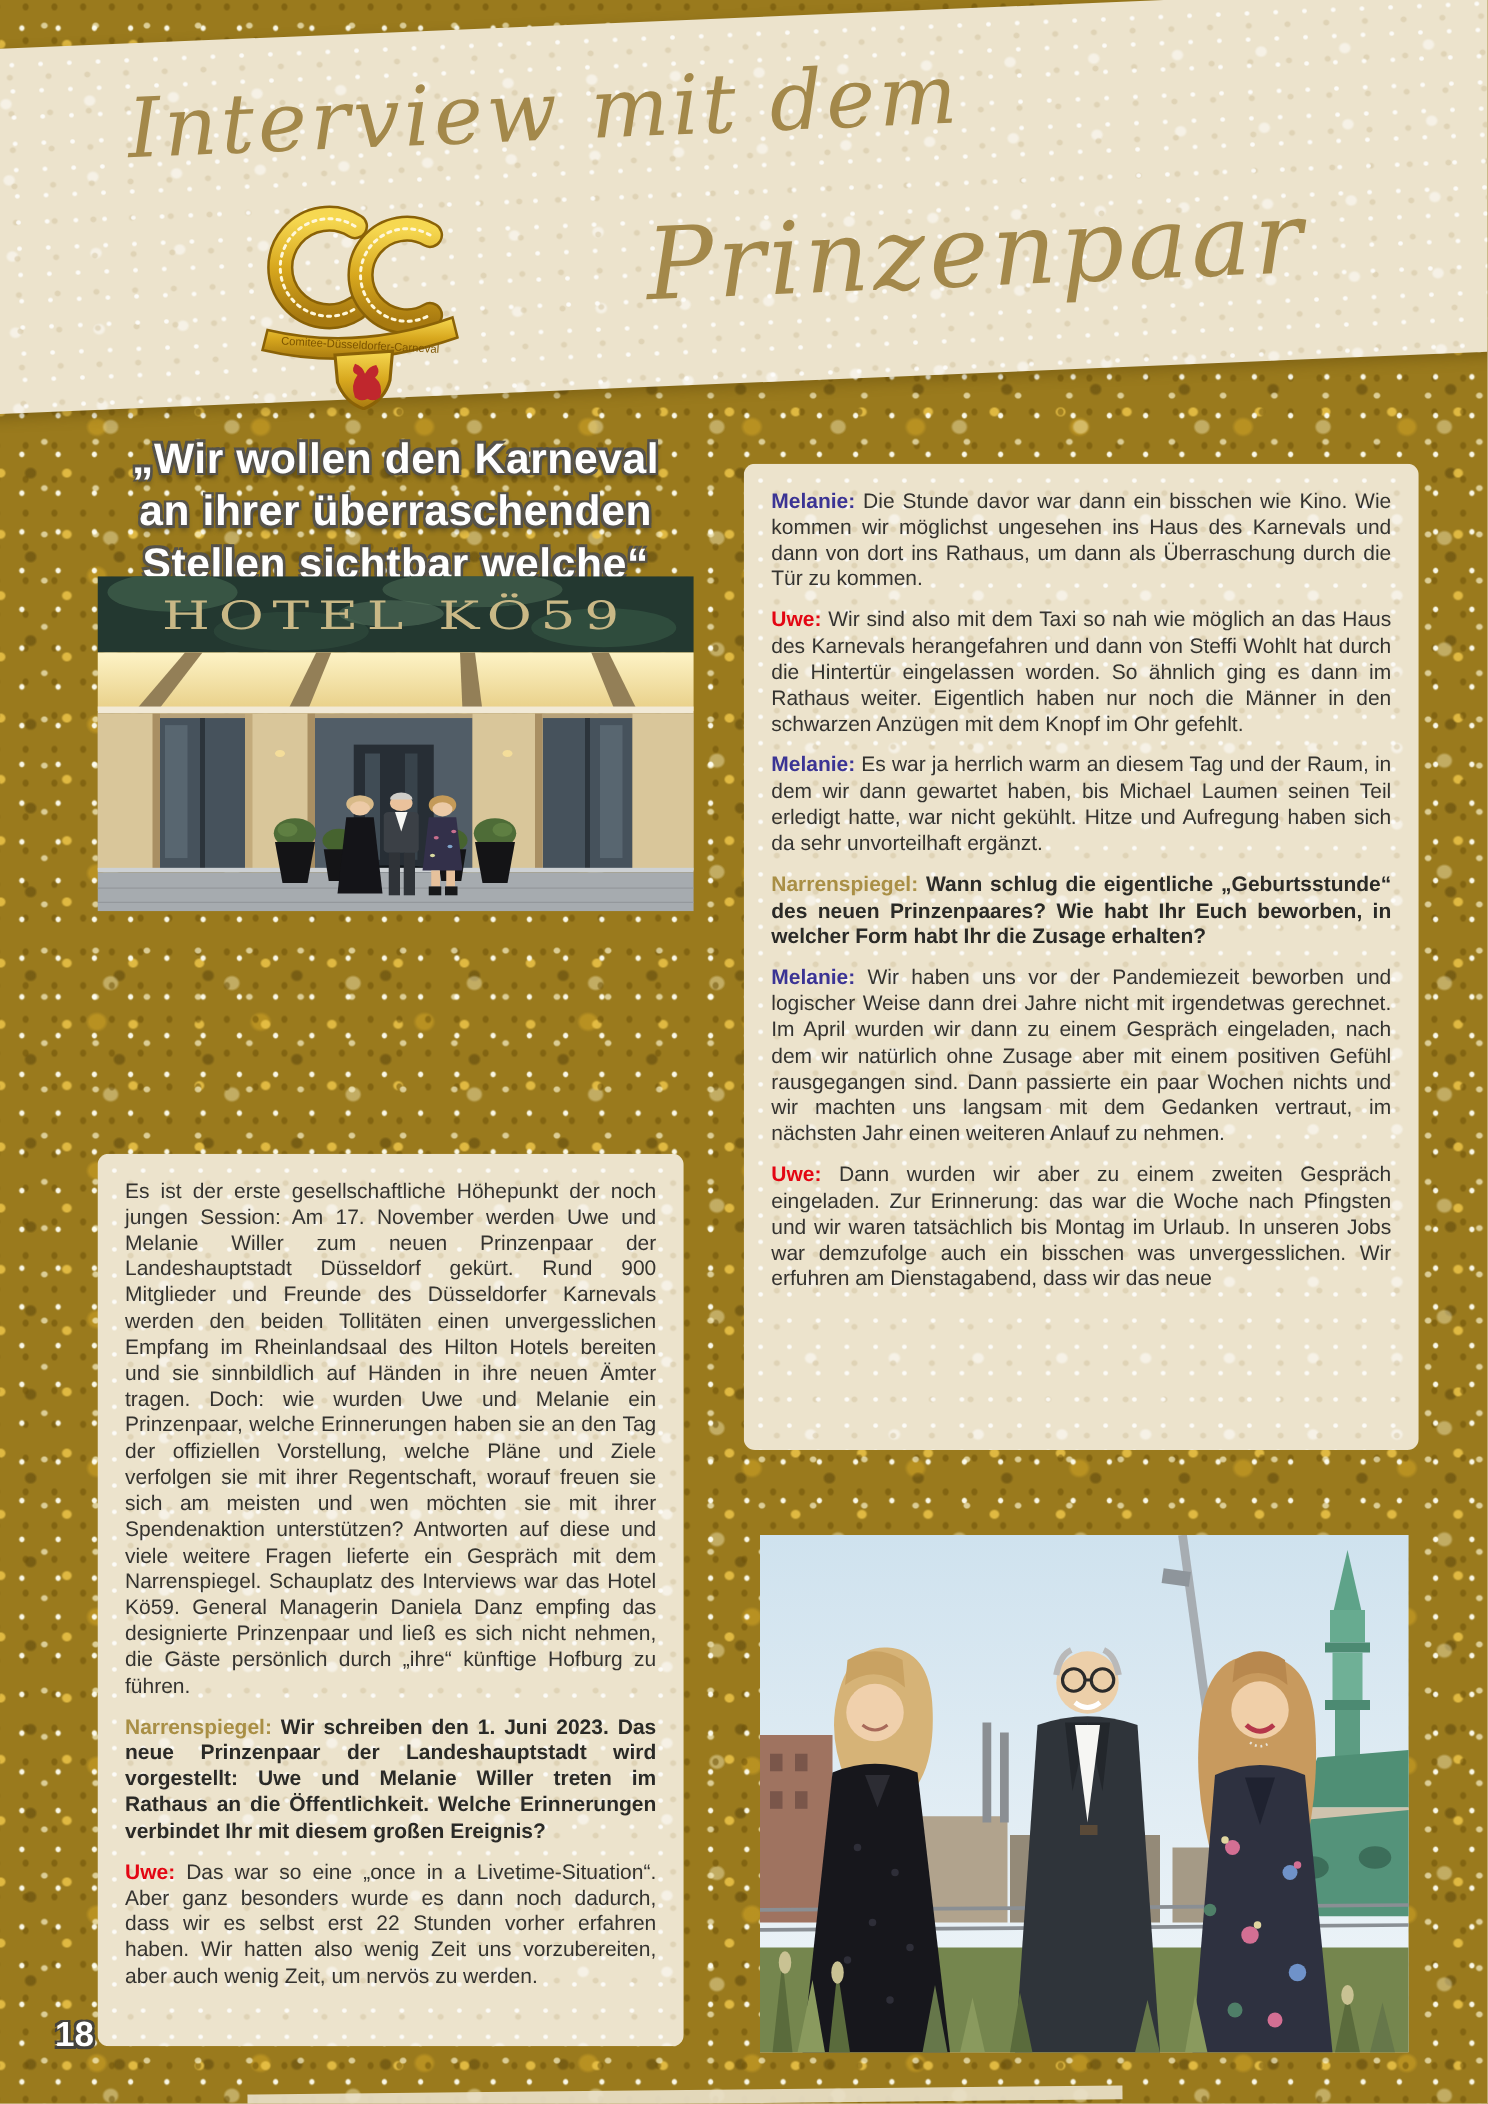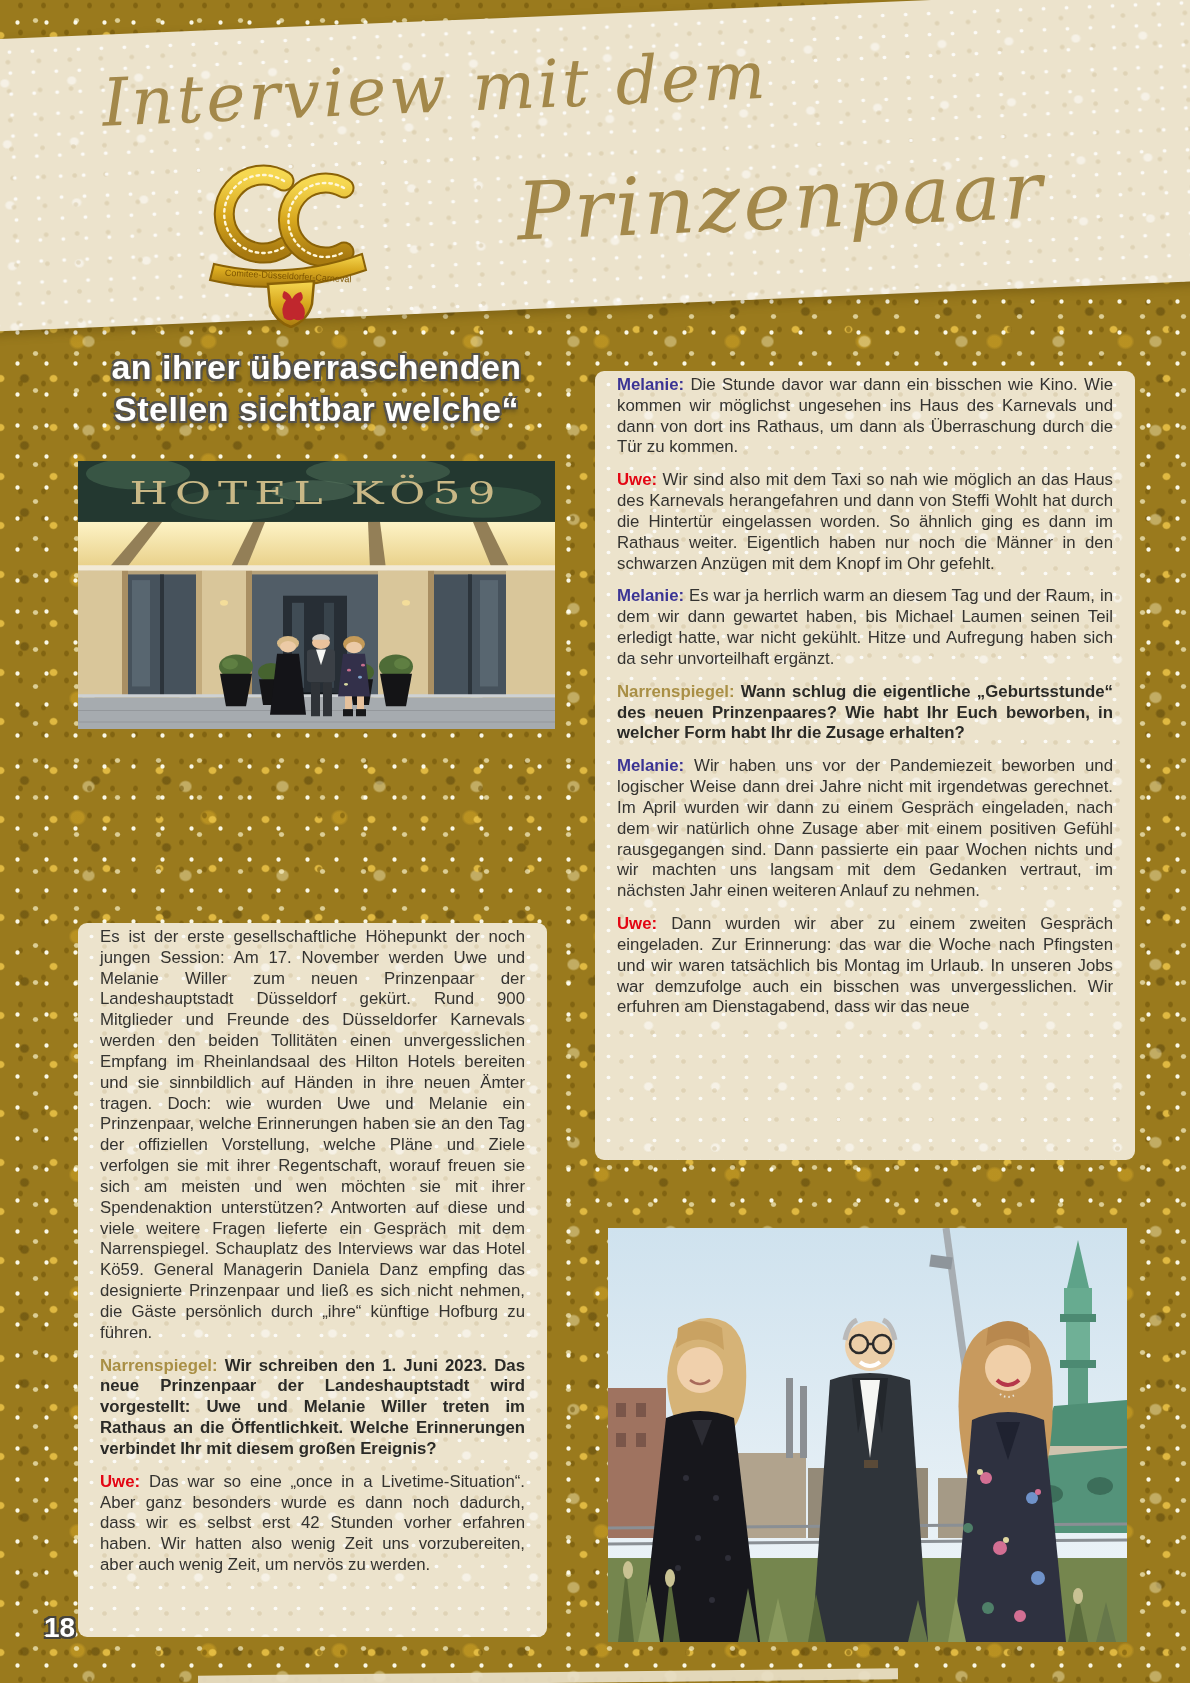--- a/index.html
+++ b/index.html
@@ -47,21 +47,21 @@
     text-shadow:-2px -2px 0 #55524a,2px -2px 0 #55524a,-2px 2px 0 #55524a,2px 2px 0 #55524a,0 4px 4px rgba(35,33,28,.55);
   }
   
   .hotel-photo{position:absolute;left:78px;top:461px;width:477px;height:268px;}
   .bottom-photo{position:absolute;left:608px;top:1228px;width:519px;height:414px;}
   .hotel-photo svg,.bottom-photo svg{display:block;width:100%;height:100%;}
   
   .textbox{
     position:absolute;border-radius:9px;overflow:hidden;
     color:#343330;font-size:16.8px;line-height:1.24;text-align:justify;
-    padding:4px 22px;box-sizing:border-box;
+    padding:20px 22px;box-sizing:border-box;
   }
   .left-box{left:78px;top:923px;width:469px;height:714px;}
   .right-box{left:595px;top:371px;width:540px;height:789px;}
   .para{margin:0 0 12px 0;}
   .para:last-child{margin-bottom:0;}
   .spk{font-weight:bold;}
   .spk.uwe{color:#e30613;}
   .spk.melanie{color:#3b3494;}
   .spk.nsp{color:#a98f45;}
   .para.q{font-weight:bold;color:#2a2a27;}
@@ -105,20 +105,21 @@
         <text x="92" y="131" text-anchor="middle" font-size="9" font-family="Liberation Sans, sans-serif" fill="#7c5400" transform="rotate(3 92 131)">Comitee-Düsseldorfer-Carneval</text>
       </g>
       <g>
         <path d="M72,136 L118,133 L116,156 Q112,172 95,179 Q80,174 74,158 Z" fill="url(#goldG)" stroke="#8a6207" stroke-width="2.5"></path>
         <path d="M88,170 q-4,-10 2,-18 q-6,-2 -2,-9 q6,2 8,8 q3,-6 9,-7 q4,6 -1,10 q7,6 4,16 q-5,4 -10,1 q-5,3 -10,-1 z" fill="#c0272d"></path>
       </g>
     </svg>
   </div>
 
   <div class="headline">
+    <div>„Wir wollen den Karneval</div>
     <div>an ihrer überraschenden</div>
     <div>Stellen sichtbar welche“</div>
   </div>
 
   <div class="hotel-photo">
     <svg viewBox="0 0 477 378" preserveAspectRatio="none">
       <defs>
         <linearGradient id="canopyG" x1="0" y1="0" x2="0" y2="1">
           <stop offset="0" stop-color="#fdf3c6"></stop>
             <stop offset="1" stop-color="#e8cf87"></stop>
@@ -216,21 +217,21 @@
           <rect x="265" y="350" width="10" height="10" fill="#17181a"></rect>
           <rect x="278" y="350" width="10" height="10" fill="#17181a"></rect>
         </g>
       </g>
     </svg>
   </div>
 
   <div class="textbox left-box creamtex">
     <p class="para"><span>Es ist der erste gesellschaftliche Höhepunkt der noch jungen Session: Am 17. November werden Uwe und Melanie Willer zum neuen Prinzenpaar der Landeshauptstadt Düsseldorf gekürt. Rund 900 Mitglieder und Freunde des Düsseldorfer Karnevals werden den beiden Tollitäten einen unvergesslichen Empfang im Rheinlandsaal des Hilton Hotels bereiten und sie sinnbildlich auf Händen in ihre neuen Ämter tragen. Doch: wie wurden Uwe und Melanie ein Prinzenpaar, welche Erinnerungen haben sie an den Tag der offiziellen Vorstellung, welche Pläne und Ziele verfolgen sie mit ihrer Regentschaft, worauf freuen sie sich am meisten und wen möchten sie mit ihrer Spendenaktion unterstützen? Antworten auf diese und viele weitere Fragen lieferte ein Gespräch mit dem Narrenspiegel. Schauplatz des Interviews war das Hotel Kö59. General Managerin Daniela Danz empfing das designierte Prinzenpaar und ließ es sich nicht nehmen, die Gäste persönlich durch „ihre“ künftige Hofburg zu führen.</span></p>
     <p class="para q"><span class="spk nsp">Narrenspiegel:</span> <span>Wir schreiben den 1. Juni 2023. Das neue Prinzenpaar der Landeshauptstadt wird vorgestellt: Uwe und Melanie Willer treten im Rathaus an die Öffentlichkeit. Welche Erinnerungen verbindet Ihr mit diesem großen Ereignis?</span></p>
-    <p class="para"><span class="spk uwe">Uwe:</span> <span>Das war so eine „once in a Livetime-Situation“. Aber ganz besonders wurde es dann noch dadurch, dass wir es selbst erst 42 Stunden vorher erfahren haben. Wir hatten also wenig Zeit uns vorzubereiten, aber auch wenig Zeit, um nervös zu werden.</span></p>
+    <p class="para"><span class="spk uwe">Uwe:</span> <span>Das war so eine „once in a Livetime-Situation“. Aber ganz besonders wurde es dann noch dadurch, dass wir es selbst erst 22 Stunden vorher erfahren haben. Wir hatten also wenig Zeit uns vorzubereiten, aber auch wenig Zeit, um nervös zu werden.</span></p>
   </div>
 
   <div class="textbox right-box creamtex">
     <p class="para"><span class="spk melanie">Melanie:</span> <span>Die Stunde davor war dann ein bisschen wie Kino. Wie kommen wir möglichst ungesehen ins Haus des Karnevals und dann von dort ins Rathaus, um dann als Überraschung durch die Tür zu kommen.</span></p>
     <p class="para"><span class="spk uwe">Uwe:</span> <span>Wir sind also mit dem Taxi so nah wie möglich an das Haus des Karnevals herangefahren und dann von Steffi Wohlt hat durch die Hintertür eingelassen worden. So ähnlich ging es dann im Rathaus weiter. Eigentlich haben nur noch die Männer in den schwarzen Anzügen mit dem Knopf im Ohr gefehlt.</span></p>
     <p class="para"><span class="spk melanie">Melanie:</span> <span>Es war ja herrlich warm an diesem Tag und der Raum, in dem wir dann gewartet haben, bis Michael Laumen seinen Teil erledigt hatte, war nicht gekühlt. Hitze und Aufregung haben sich da sehr unvorteilhaft ergänzt.</span></p>
     <p class="para q"><span class="spk nsp">Narrenspiegel:</span> <span>Wann schlug die eigentliche „Geburtsstunde“ des neuen Prinzenpaares? Wie habt Ihr Euch beworben, in welcher Form habt Ihr die Zusage erhalten?</span></p>
     <p class="para"><span class="spk melanie">Melanie:</span> <span>Wir haben uns vor der Pandemiezeit beworben und logischer Weise dann drei Jahre nicht mit irgendetwas gerechnet. Im April wurden wir dann zu einem Gespräch eingeladen, nach dem wir natürlich ohne Zusage aber mit einem positiven Gefühl rausgegangen sind. Dann passierte ein paar Wochen nichts und wir machten uns langsam mit dem Gedanken vertraut, im nächsten Jahr einen weiteren Anlauf zu nehmen.</span></p>
     <p class="para"><span class="spk uwe">Uwe:</span> <span>Dann wurden wir aber zu einem zweiten Gespräch eingeladen. Zur Erinnerung: das war die Woche nach Pfingsten und wir waren tatsächlich bis Montag im Urlaub. In unseren Jobs war demzufolge auch ein bisschen was unvergesslichen. Wir erfuhren am Dienstagabend, dass wir das neue</span></p>
   </div>

